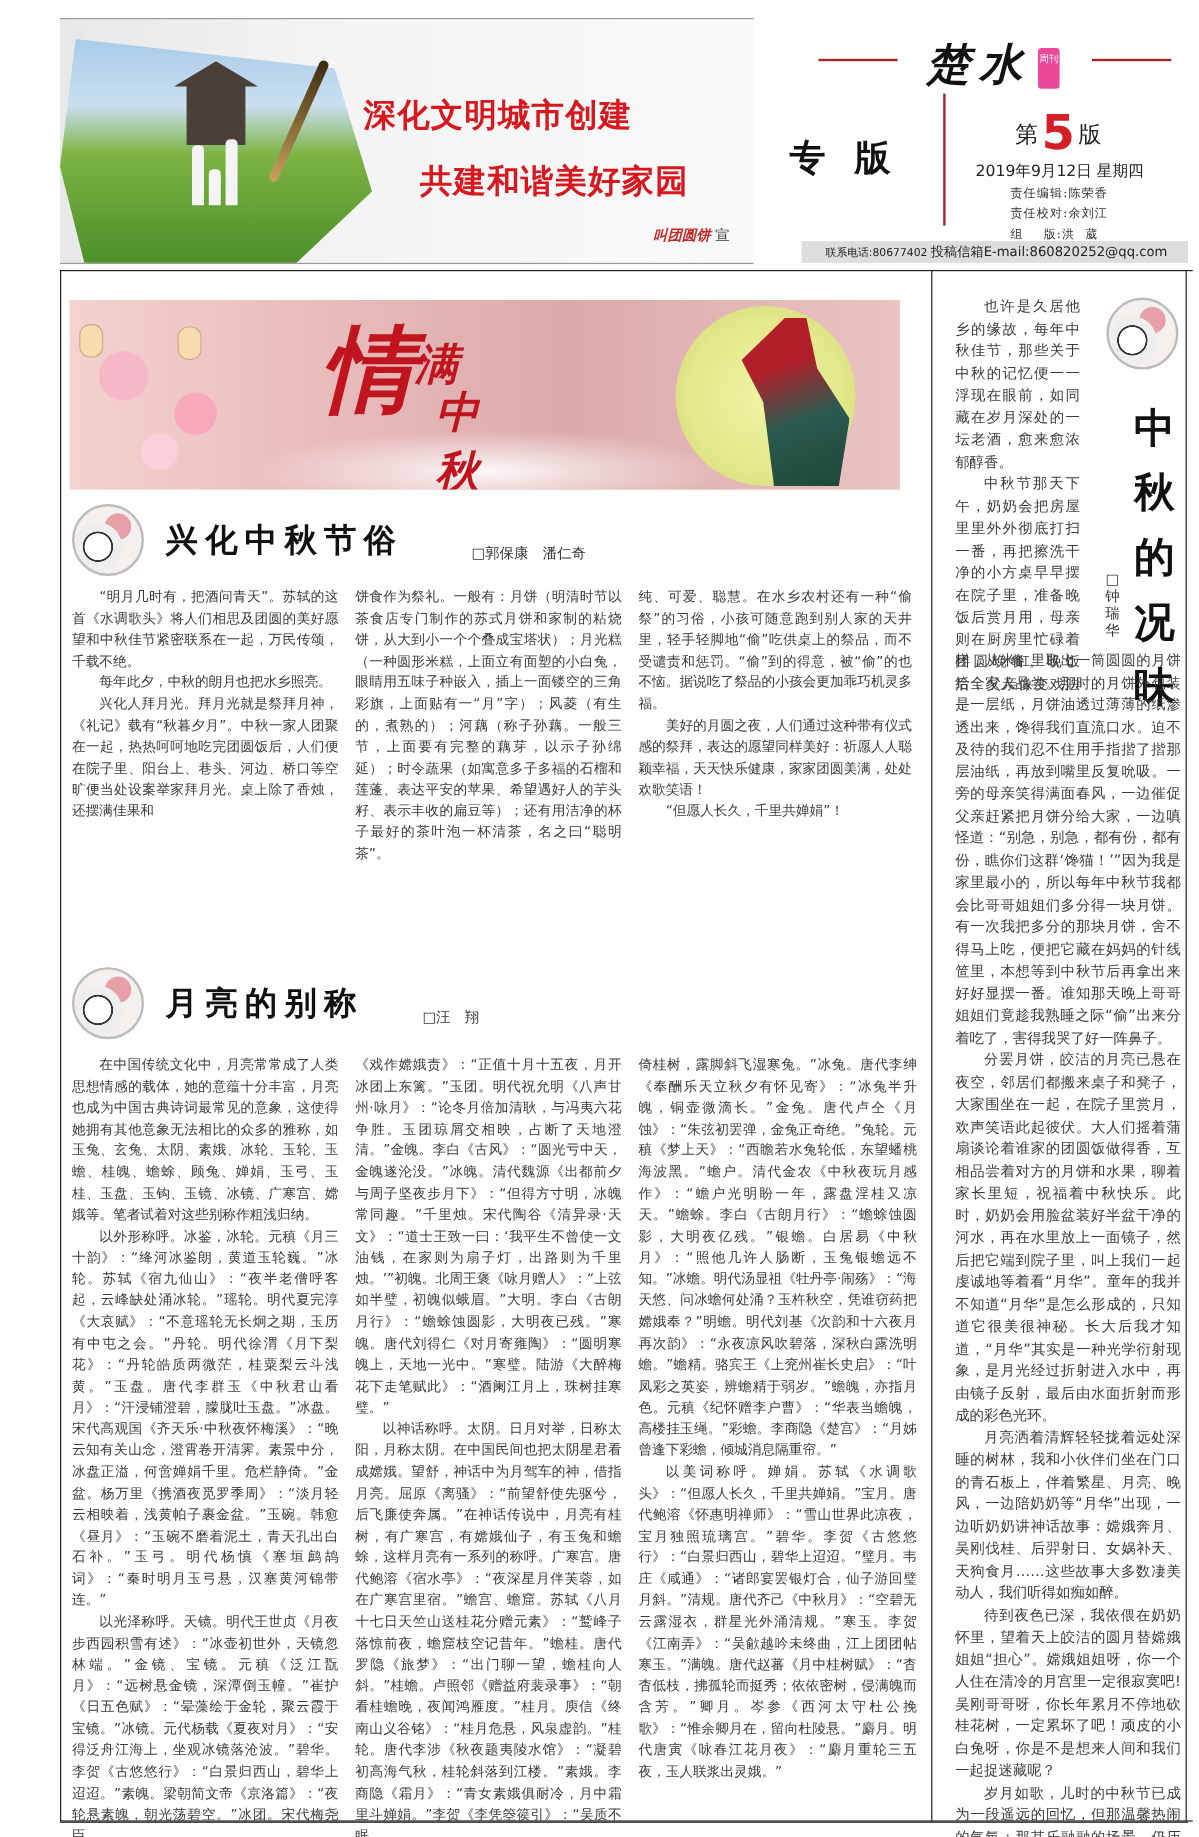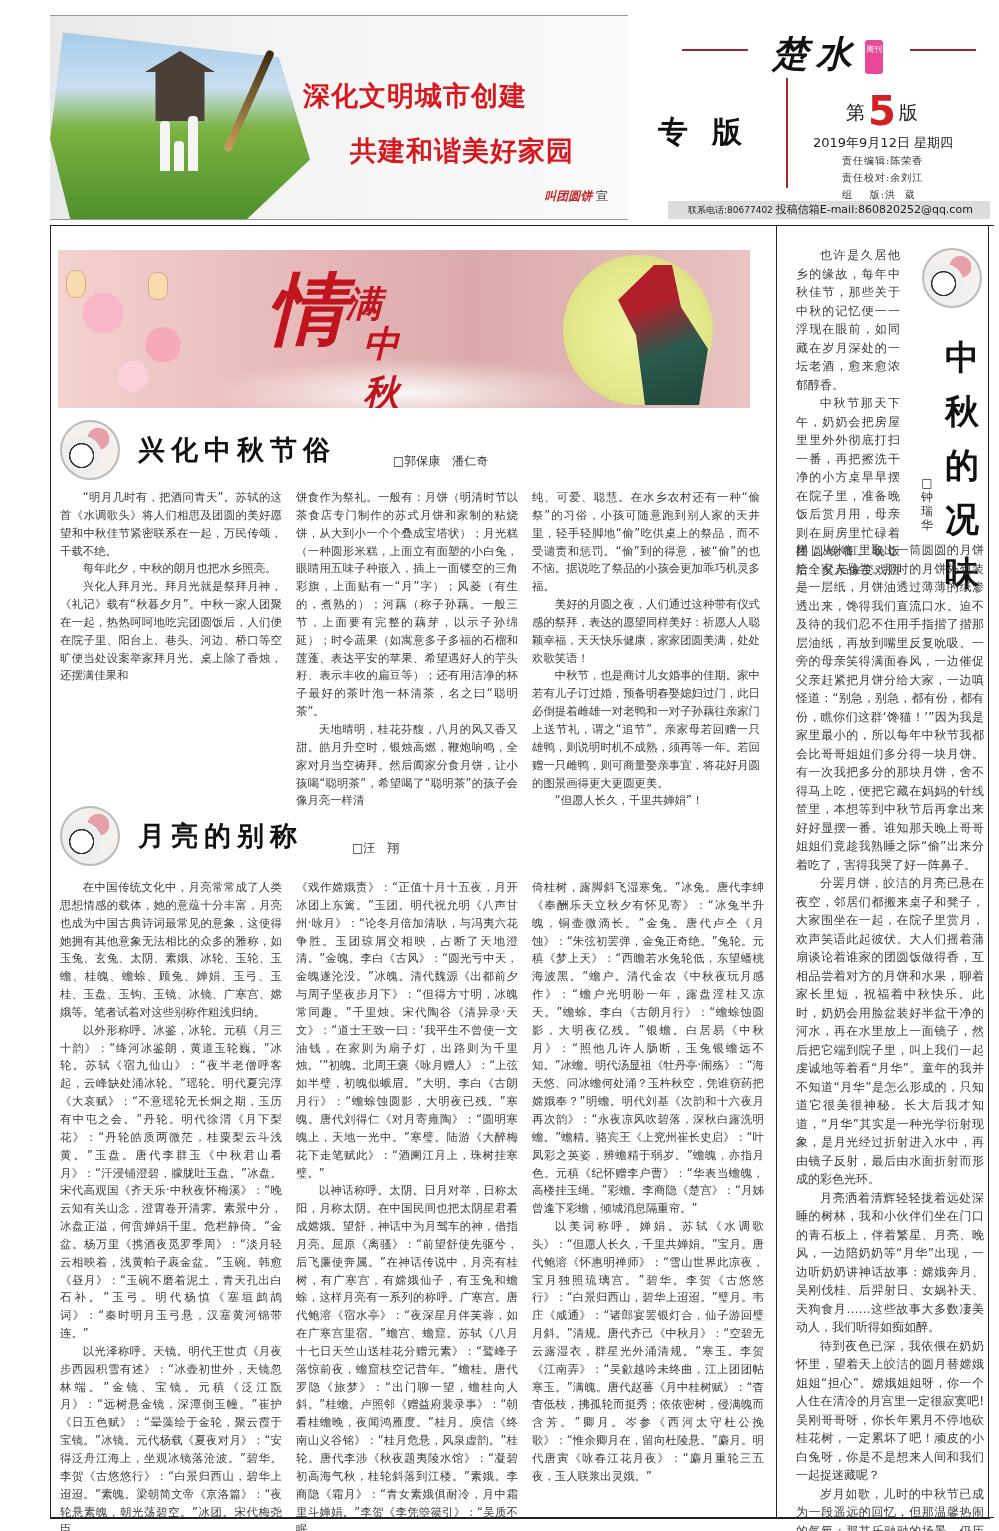--- a/index.html
+++ b/index.html
@@ -139,26 +139,24 @@
 <div class="art-title" style="left:138px;top:432px;font-size:27px">兴化中秋节俗</div>
 <div class="art-author" style="left:393px;top:453px">□郭保康　潘仁奇</div>
 
 <div class="col" style="left:60px;top:489px;width:222px">
   <p>“明月几时有，把酒问青天”。苏轼的这首《水调歌头》将人们相思及团圆的美好愿望和中秋佳节紧密联系在一起，万民传颂，千载不绝。</p>
   <p>每年此夕，中秋的朗月也把水乡照亮。</p>
   <p>兴化人拜月光。拜月光就是祭拜月神，《礼记》载有“秋暮夕月”。中秋一家人团聚在一起，热热呵呵地吃完团圆饭后，人们便在院子里、阳台上、巷头、河边、桥口等空旷便当处设案举家拜月光。桌上除了香烛，还摆满佳果和</p>
 </div>
 <div class="col" style="left:296px;top:489px;width:222px">
   <p class="cont">饼食作为祭礼。一般有：月饼（明清时节以茶食店专门制作的苏式月饼和家制的粘烧饼，从大到小一个个叠成宝塔状）；月光糕（一种圆形米糕，上面立有面塑的小白兔，眼睛用五味子种嵌入，插上一面镂空的三角彩旗，上面贴有一“月”字）；风菱（有生的，煮熟的）；河藕（称子孙藕。一般三节，上面要有完整的藕芽，以示子孙绵延）；时令蔬果（如寓意多子多福的石榴和莲蓬、表达平安的苹果、希望遇好人的芋头籽、表示丰收的扁豆等）；还有用洁净的杯子最好的茶叶泡一杯清茶，名之曰“聪明茶”。</p>
-  <p>天地晴明，桂花芬馥，八月的风又香又甜。皓月升空时，银烛高燃，鞭炮响鸣，全家对月当空祷拜。然后阖家分食月饼，让小孩喝“聪明茶”，希望喝了“聪明茶”的孩子会像月亮一样清</p>
 </div>
 <div class="col" style="left:532px;top:489px;width:228px">
   <p class="cont">纯、可爱、聪慧。在水乡农村还有一种“偷祭”的习俗，小孩可随意跑到别人家的天井里，轻手轻脚地“偷”吃供桌上的祭品，而不受谴责和惩罚。“偷”到的得意，被“偷”的也不恼。据说吃了祭品的小孩会更加乖巧机灵多福。</p>
   <p>美好的月圆之夜，人们通过这种带有仪式感的祭拜，表达的愿望同样美好：祈愿人人聪颖幸福，天天快乐健康，家家团圆美满，处处欢歌笑语！</p>
-  <p>中秋节，也是商讨儿女婚事的佳期。家中若有儿子订过婚，预备明春娶媳妇过门，此日必倒提着雌雄一对老鸭和一对子孙藕往亲家门上送节礼，谓之“追节”。亲家母若回赠一只雄鸭，则说明时机不成熟，须再等一年。若回赠一只雌鸭，则可商量娶亲事宜，将花好月圆的图景画得更大更圆更美。</p>
   <p>“但愿人长久，千里共婵娟”！</p>
 </div>
 
 <div class="art-icon" style="left:60px;top:806px"></div>
 <div class="art-title" style="left:138px;top:818px;font-size:27px">月亮的别称</div>
 <div class="art-author" style="left:352px;top:840px">□汪　翔</div>
 
 <div class="col" style="left:60px;top:879px;width:222px">
   <p>在中国传统文化中，月亮常常成了人类思想情感的载体，她的意蕴十分丰富，月亮也成为中国古典诗词最常见的意象，这使得她拥有其他意象无法相比的众多的雅称，如玉兔、玄兔、太阴、素娥、冰轮、玉轮、玉蟾、桂魄、蟾蜍、顾兔、婵娟、玉弓、玉桂、玉盘、玉钩、玉镜、冰镜、广寒宫、嫦娥等。笔者试着对这些别称作粗浅归纳。</p>
   <p>以外形称呼。冰鉴，冰轮。元稹《月三十韵》：“绛河冰鉴朗，黄道玉轮巍。”冰轮。苏轼《宿九仙山》：“夜半老僧呼客起，云峰缺处涌冰轮。”瑶轮。明代夏完淳《大哀赋》：“不意瑶轮无长炯之期，玉历有中屯之会。”丹轮。明代徐渭《月下梨花》：“丹轮皓质两微茫，桂粟梨云斗浅黄。”玉盘。唐代李群玉《中秋君山看月》：“汗浸铺澄碧，朦胧吐玉盘。”冰盘。宋代高观国《齐天乐·中秋夜怀梅溪》：“晚云知有关山念，澄霄卷开清霁。素景中分，冰盘正溢，何啻婵娟千里。危栏静倚。”金盆。杨万里《携酒夜觅罗季周》：“淡月轻云相映着，浅黄帕子裹金盆。”玉碗。韩愈《昼月》：“玉碗不磨着泥土，青天孔出白石补。”玉弓。明代杨慎《塞垣鹧鸪词》：“秦时明月玉弓悬，汉塞黄河锦带连。”</p>

